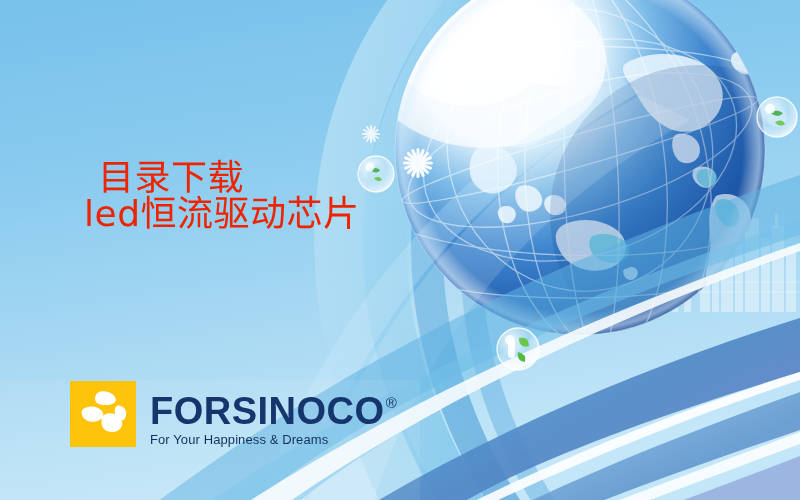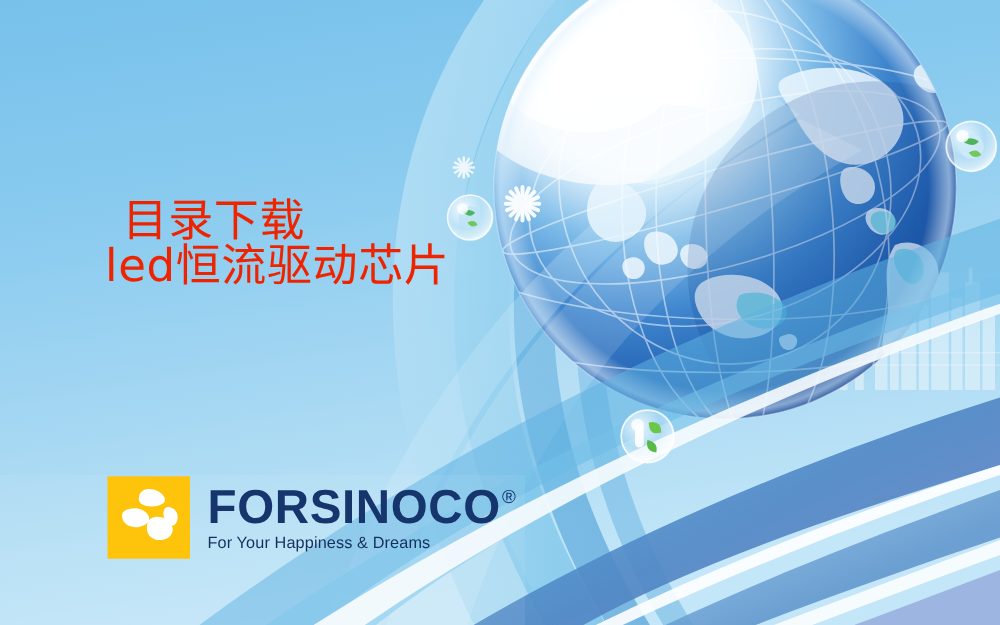--- a/index.html
+++ b/index.html
@@ -42,25 +42,25 @@
     letter-spacing: 0.5px;
     white-space: nowrap;
     font-family: "DejaVu Sans", "Liberation Sans", sans-serif;
   }
   .headline-line.l1 { margin-bottom: 22px; }
   .headline-line.l2 { padding-left: 14px; }
 
   
   .logo-block {
     position: absolute;
-    left: 86px;
+    left: 70px;
     top: 381px;
     z-index: 40;
     display: flex;
-    align-items: center;
+    align-items: flex-end;
   }
   .logo-mark {
     width: 66px;
     height: 66px;
     background: #fec40b;
     flex: 0 0 auto;
     position: relative;
   }
   .logo-mark svg { display: block; }
   .logo-text {

